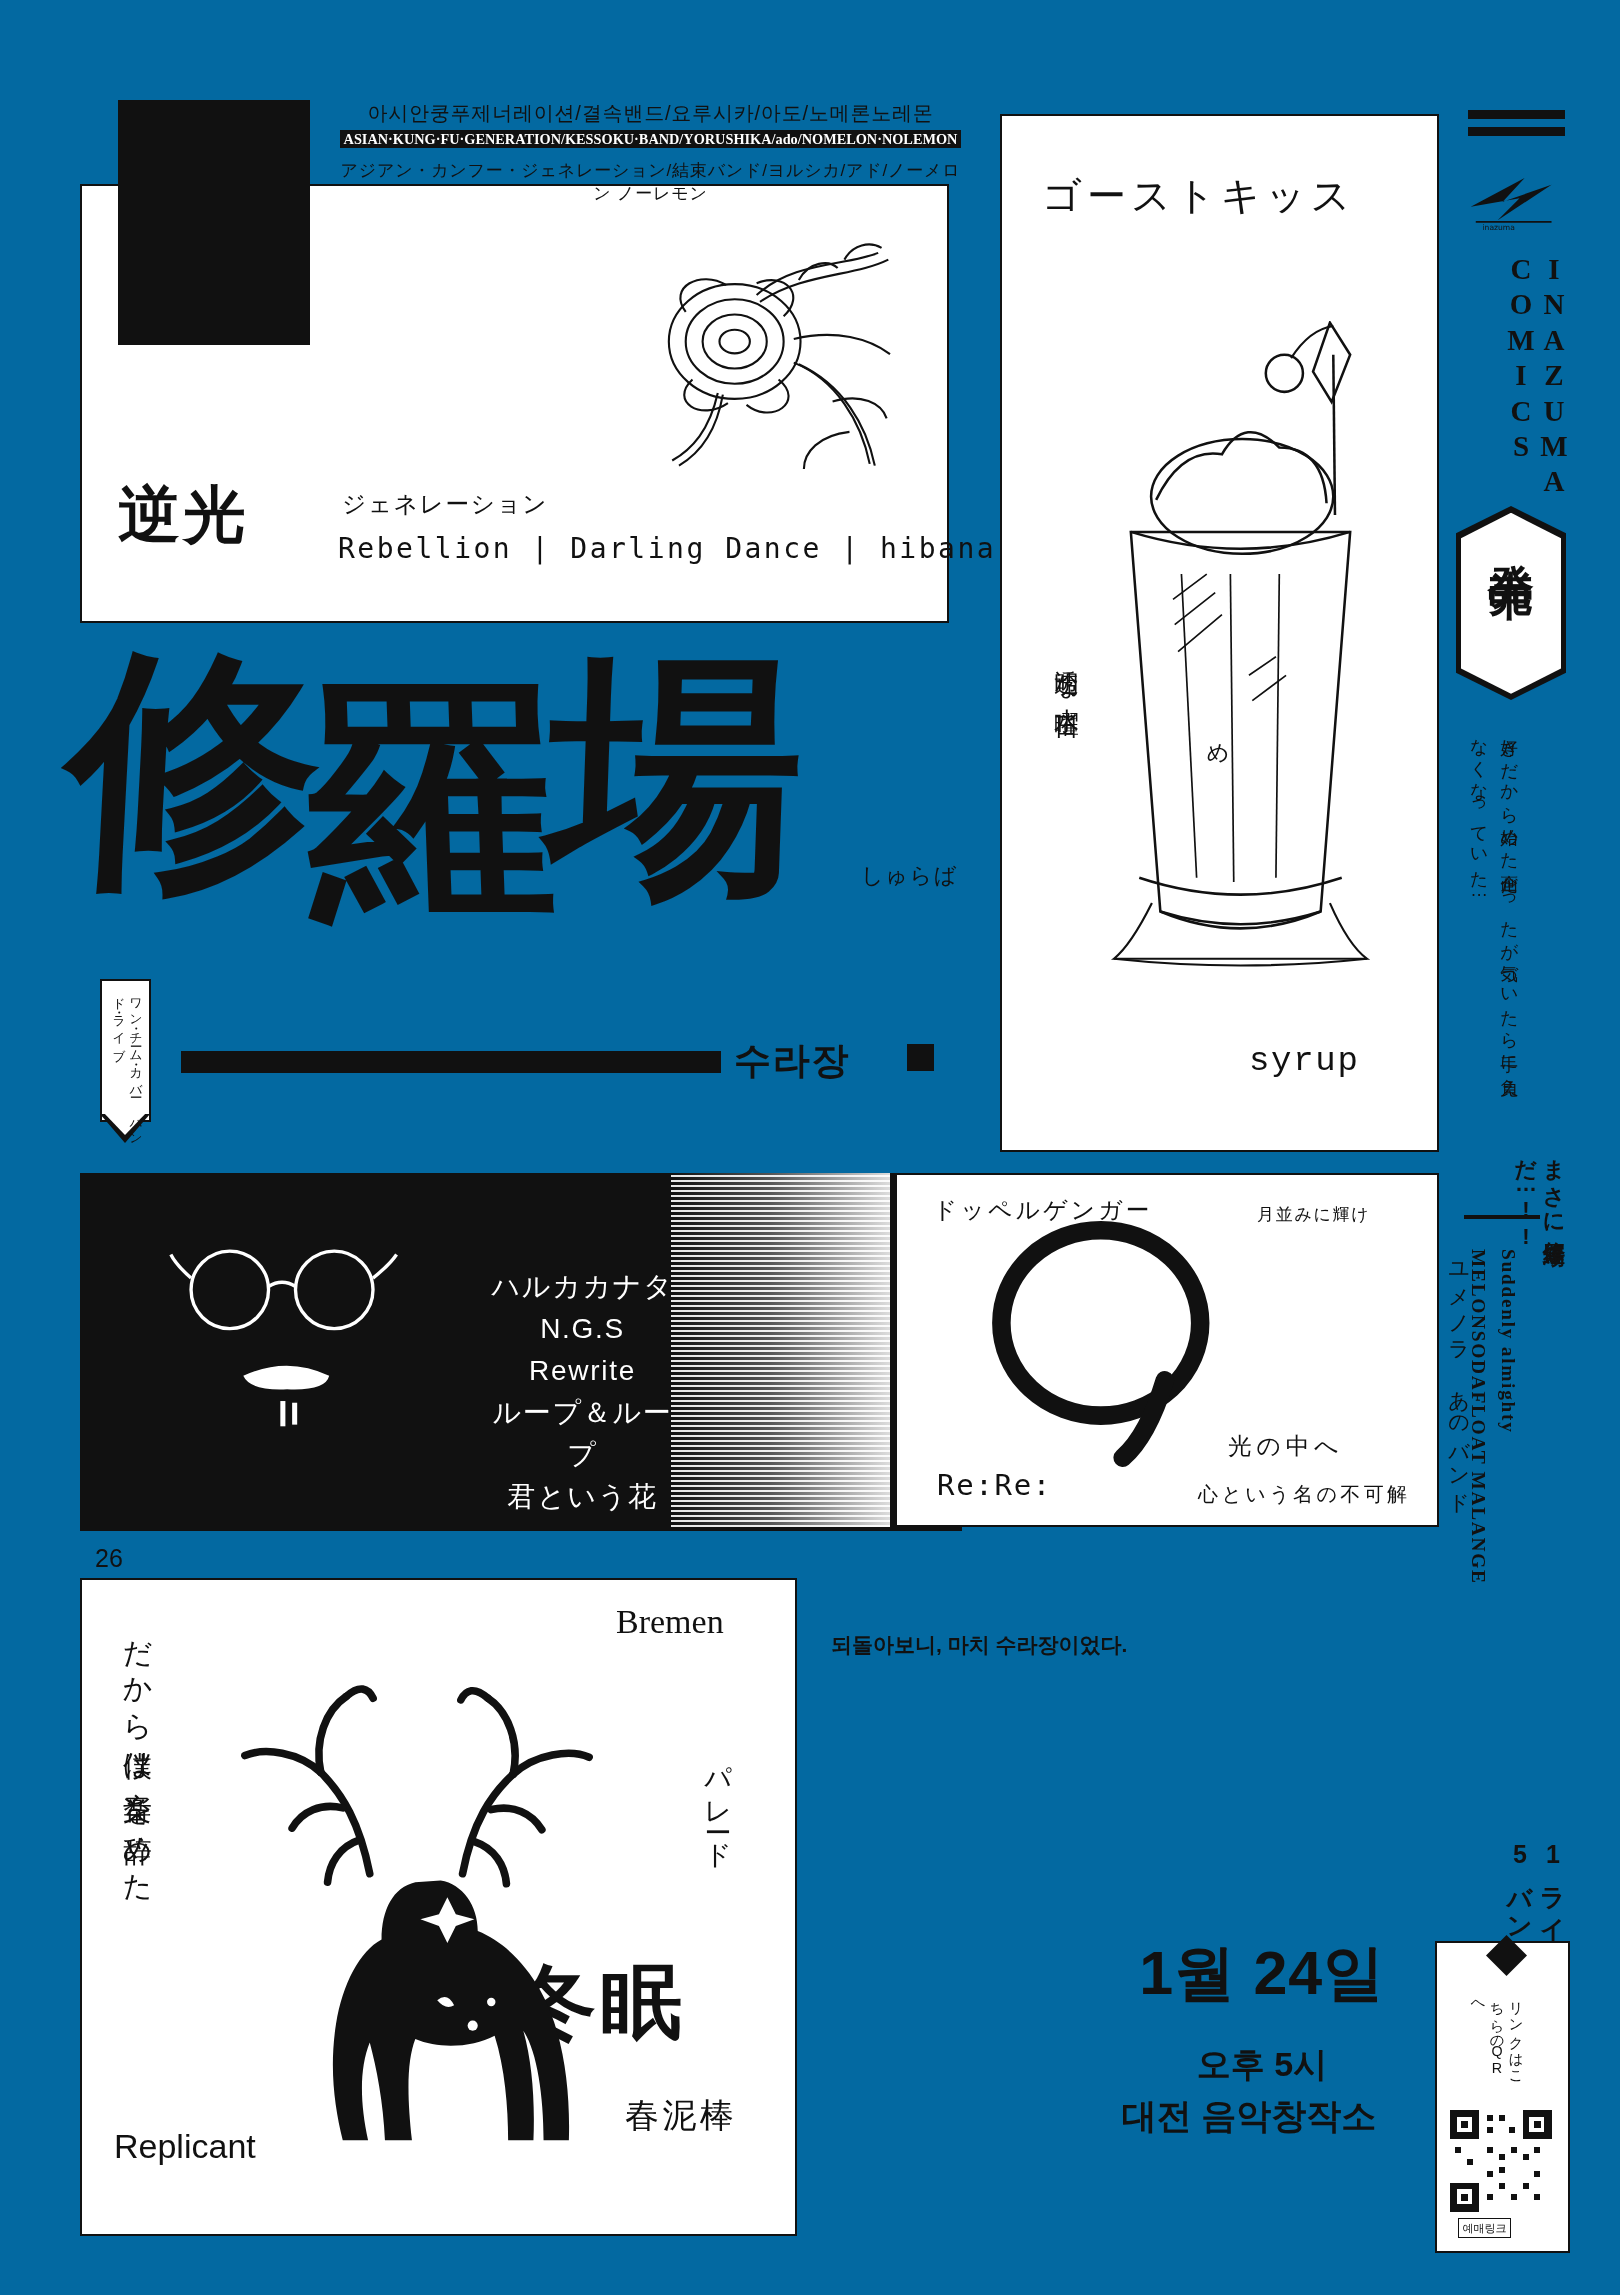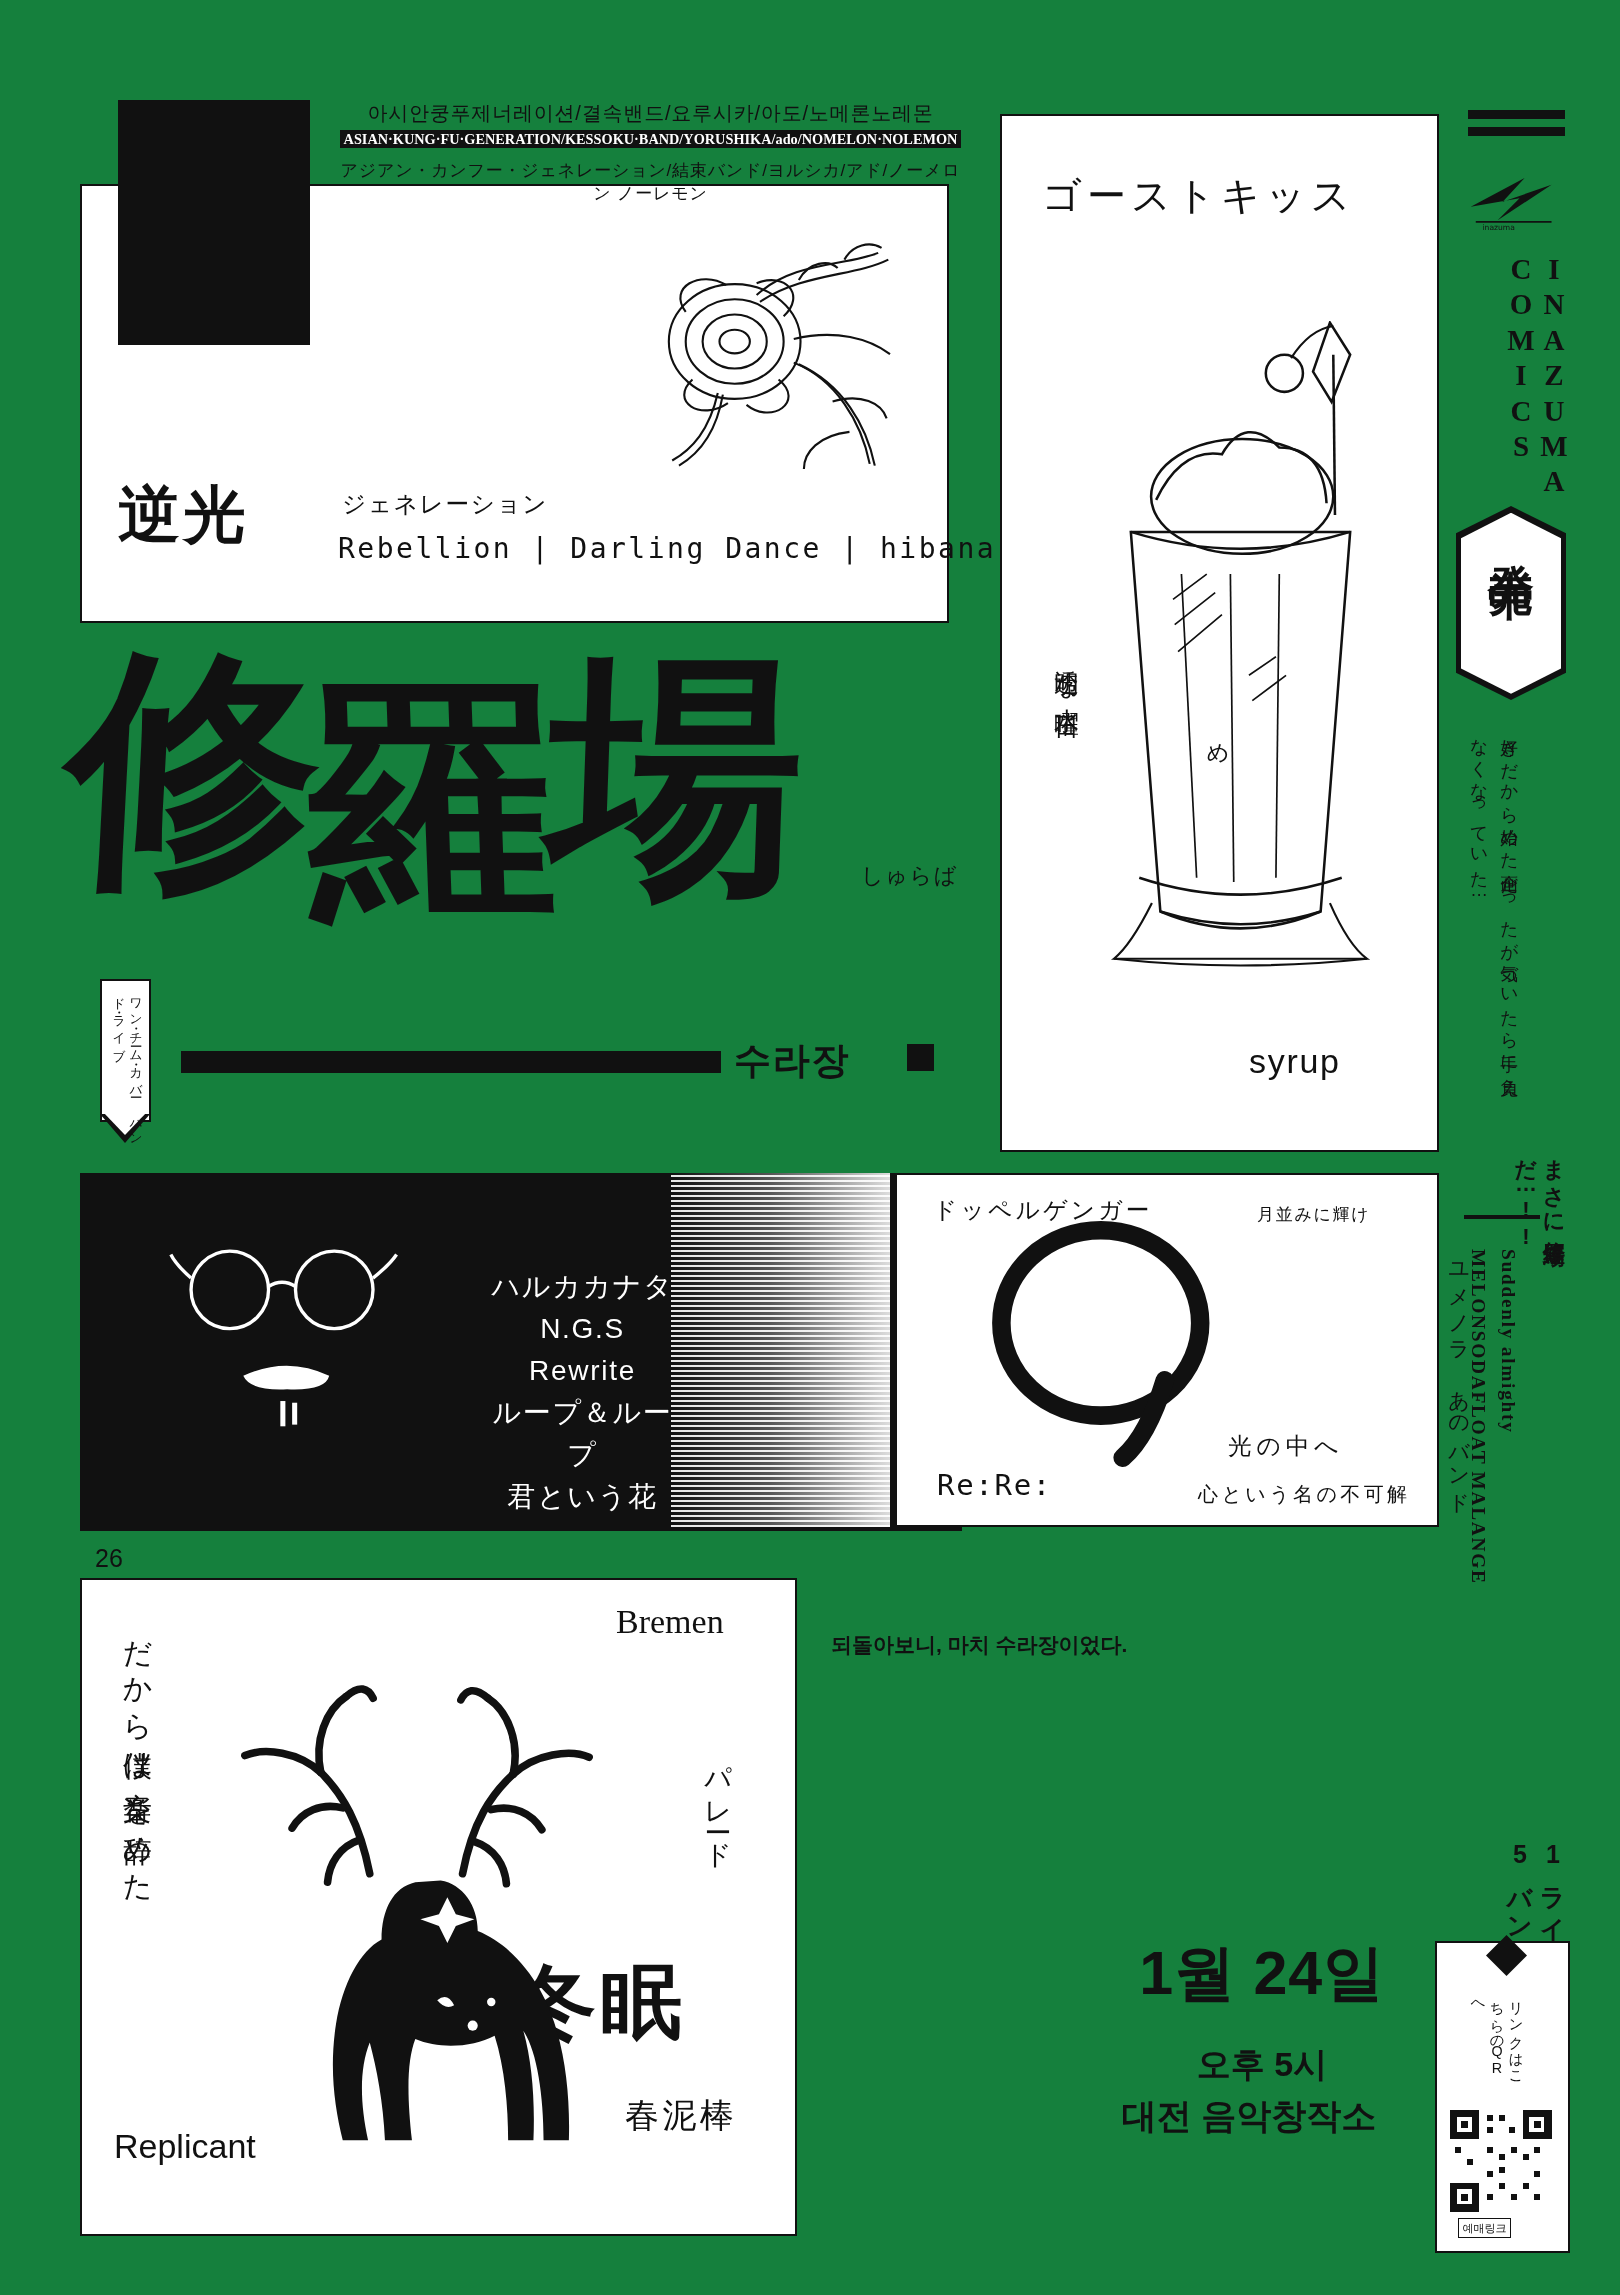--- a/index.html
+++ b/index.html
@@ -11,21 +11,21 @@
     width: 1620px;
     height: 2295px;
     position: relative;
     font-family: "Liberation Sans", sans-serif;
     color: #111;
     overflow: hidden;
   }
   .page {
     position: absolute;
     inset: 0;
-    background: #15803d;
+    background: #0369a1;
   }
 
   
   .abs { position: absolute; }
   .box { border: 2.5px solid #111; background: #fff; box-sizing: border-box; }
   .blk { background: #111; }
   .vert {
     writing-mode: vertical-rl;
     text-orientation: upright;
   }
@@ -121,21 +121,21 @@
     left: 1000px; top: 114px; width: 439px; height: 1038px;
   }
   #ghost-title {
     left: 1042px; top: 169px; font-size: 39px; letter-spacing: 5px;
   }
   #ghost-vert-left {
     left: 1051px; top: 650px; font-size: 25px; letter-spacing: 3.4px;
   }
   #syrup {
     left: 1249px; top: 1042px; font-size: 34px; letter-spacing: 1.7px;
-    font-family: Liberation Sans, sans-serif;
+    font-family: Liberation Mono, monospace;
   }
   #parfait { left: 1080px; top: 321px; width: 321px; height: 658px; }
 
   
   #rail-lines { left: 1468px; top: 110px; width: 97px; height: 41px; }
   #rail-lines div { background: #111; height: 9.3px; margin-bottom: 7.6px; }
   #rail-logo { left: 1464px; top: 173px; width: 101px; height: 59px; }
   #rail-inazuma {
     left: 1460px; top: 253px; height: 253px; width: 110px;
     font-size: 29px; font-weight: bold; letter-spacing: 3.4px;

